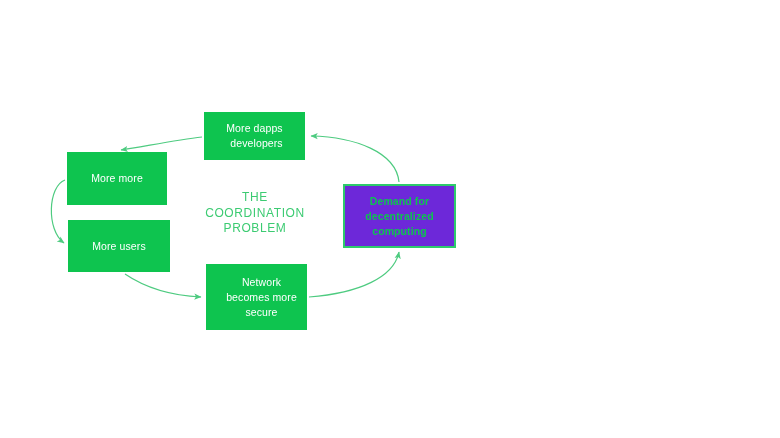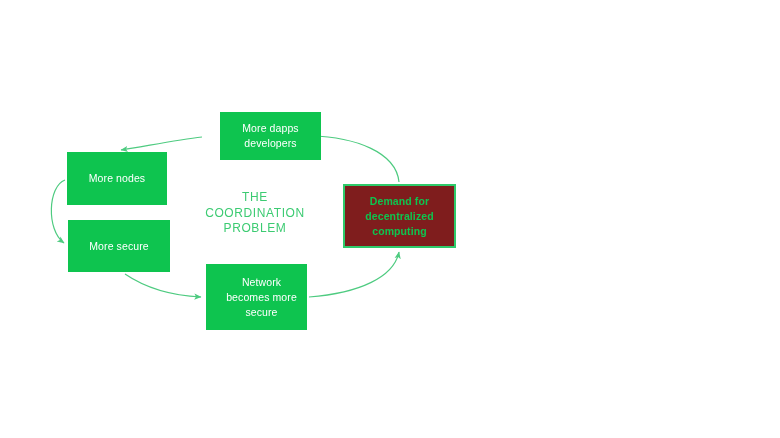--- a/index.html
+++ b/index.html
@@ -46,37 +46,37 @@
   .node-filled {
     background: #0ec44f;
     color: #ffffff;
     font-size: 10.5px;
     line-height: 15px;
     font-weight: 400;
     letter-spacing: 0.1px;
   }
 
   .node-outlined {
-    background: #7f1d1d;
+    background: #6d28d9;
     border: 2px solid #2ecb6b;
     color: #0ec44f;
     font-size: 10.5px;
     line-height: 15px;
     font-weight: 700;
     letter-spacing: 0.1px;
   }
 
   .node-label {
     display: block;
     padding: 0 6px;
     white-space: pre-line;
   }
 
   
-  #node-dapps      { left: 220px; top: 112px; width: 101px; height: 48px; }
+  #node-dapps      { left: 204px; top: 112px; width: 101px; height: 48px; text-align: right; }
   #node-users      { left: 67px;  top: 152px; width: 100px; height: 53px; }
   #node-nodes      { left: 68px;  top: 220px; width: 102px; height: 52px; }
   #node-network    { left: 206px; top: 264px; width: 101px; height: 66px; padding-left: 10px; }
   #node-demand     { left: 343px; top: 184px; width: 113px; height: 64px; }
 
   #center-caption {
     position: absolute;
     left: 196px;
     top: 190px;
     width: 118px;
@@ -111,25 +111,25 @@
 
     <path d="M 309 297 C 360 293 394 277 399 252" fill="none" stroke="#4ecb80" stroke-width="1.2" marker-end="url(#ah)"></path>
   </svg>
 
   <div class="node node-filled" id="node-dapps">
     <span class="node-label">More dapps
 developers</span>
   </div>
 
   <div class="node node-filled" id="node-users">
-    <span class="node-label">More nodes</span>
+    <span class="node-label">More more</span>
   </div>
 
   <div class="node node-filled" id="node-nodes">
-    <span class="node-label">More secure</span>
+    <span class="node-label">More users</span>
   </div>
 
   <div class="node node-filled" id="node-network">
     <span class="node-label">Network
 becomes more
 secure</span>
   </div>
 
   <div class="node node-outlined" id="node-demand">
     <span class="node-label">Demand for

